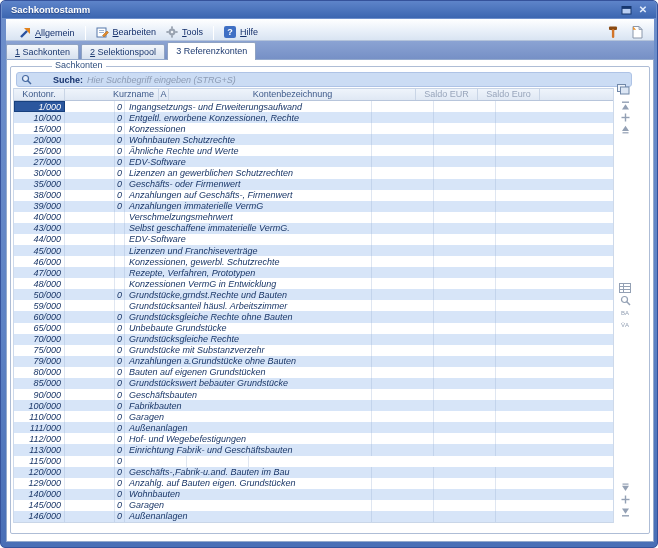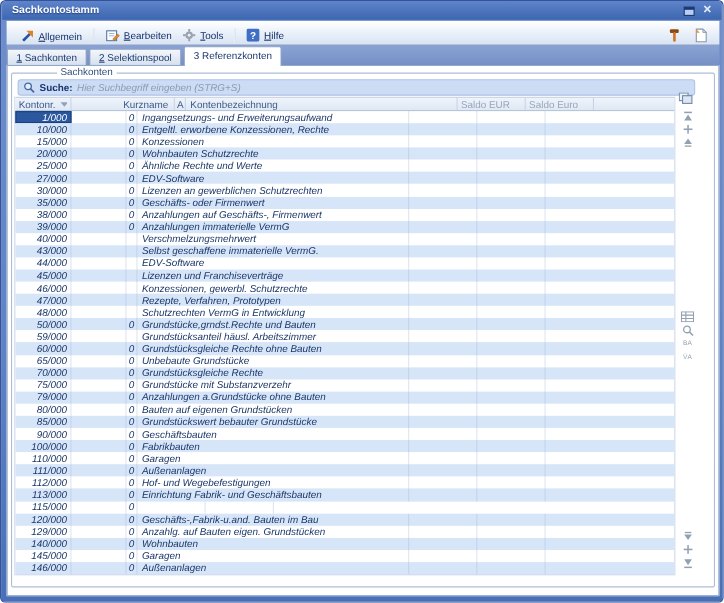--- a/index.html
+++ b/index.html
@@ -45,29 +45,29 @@
 
   .groupbox { position:absolute; left:9px; top:65px; width:640px; height:468px;
     border:1px solid #aebdd6; border-radius:2px; }
   .gb-label { position:absolute; left:13px; top:59px; font-size:9px; color:#31507f;
     background:#ffffff; padding:0 3px; z-index:2;margin-left:38px; }
 
   
   .searchbar { position:absolute; left:15px; top:71px; width:616px; height:15px;
     background:#cbdcf4; border:1px solid #aec3e6; border-radius:3px;
     display:flex; align-items:center; padding:0 4px; gap:4px; }
-  .s-label { font-size:9px; font-weight:bold; color:#17336e; }
+  .s-label { font-size:9px; font-weight:bold; color:#17336e;margin-left:17px; }
   .s-ph { font-size:9px; font-style:italic; color:#8d9cb5; }
 
   
   .grid { position:absolute; left:12px; top:87px; width:601px; height:435px;
     border-left:1px solid #cdd9ea; border-right:1px solid #cdd9ea; font-size:9px; }
   .ghead { display:flex; height:13px; background:linear-gradient(180deg,#eff4fb,#dfe8f4);
     border-top:1px solid #c6d3e6; border-bottom:1px solid #b7c5db; color:#3e5a8a; }
-  .hc { display:flex; align-items:center; padding:0 3px; border-right:1px solid #c9d5e6; overflow:hidden; white-space:nowrap; }
+  .hc { display:flex; align-items:center; padding:0 3px; border-right:1px solid #c9d5e6; overflow:hidden; white-space:nowrap;flex-direction:column; }
   .hc.gray { color:#98a5bb; }
   .gbody { display:flex; flex-direction:column; height:422px; border-bottom:1px solid #c9d6e8;font-style:italic; }
   .row { display:flex; flex:1 1 0; min-height:0; }
   .row.alt { background:#d7e5f8; }
   .cell { display:flex; align-items:center; overflow:hidden; white-space:nowrap;
     border-right:1px solid rgba(150,173,208,.30); color:#1a3768; padding:0 3px; }
   .num { justify-content:flex-end; }
   .c-konto { width:51px; } .c-kurz { width:50px; } .c-a { width:10px; padding:0 2px; }
   .c-bez { width:247px; padding-left:4px; } .c-se { width:62px; } .c-sx { width:62px; }
   .c-rest { flex:1; border-right:none; }
@@ -331,21 +331,21 @@
           <div class="cell c-a num"></div>
           <div class="cell c-bez">Rezepte, Verfahren, Prototypen</div>
           <div class="cell c-se"></div>
           <div class="cell c-sx"></div>
           <div class="cell c-rest"></div>
         </div>
         <div class="row">
           <div class="cell c-konto num">48/000</div>
           <div class="cell c-kurz"></div>
           <div class="cell c-a num"></div>
-          <div class="cell c-bez">Schutzrechten VermG in Entwicklung</div>
+          <div class="cell c-bez">Konzessionen VermG in Entwicklung</div>
           <div class="cell c-se"></div>
           <div class="cell c-sx"></div>
           <div class="cell c-rest"></div>
         </div>
         <div class="row alt">
           <div class="cell c-konto num">50/000</div>
           <div class="cell c-kurz"></div>
           <div class="cell c-a num">0</div>
           <div class="cell c-bez">Grundstücke,grndst.Rechte und Bauten</div>
           <div class="cell c-se"></div>

